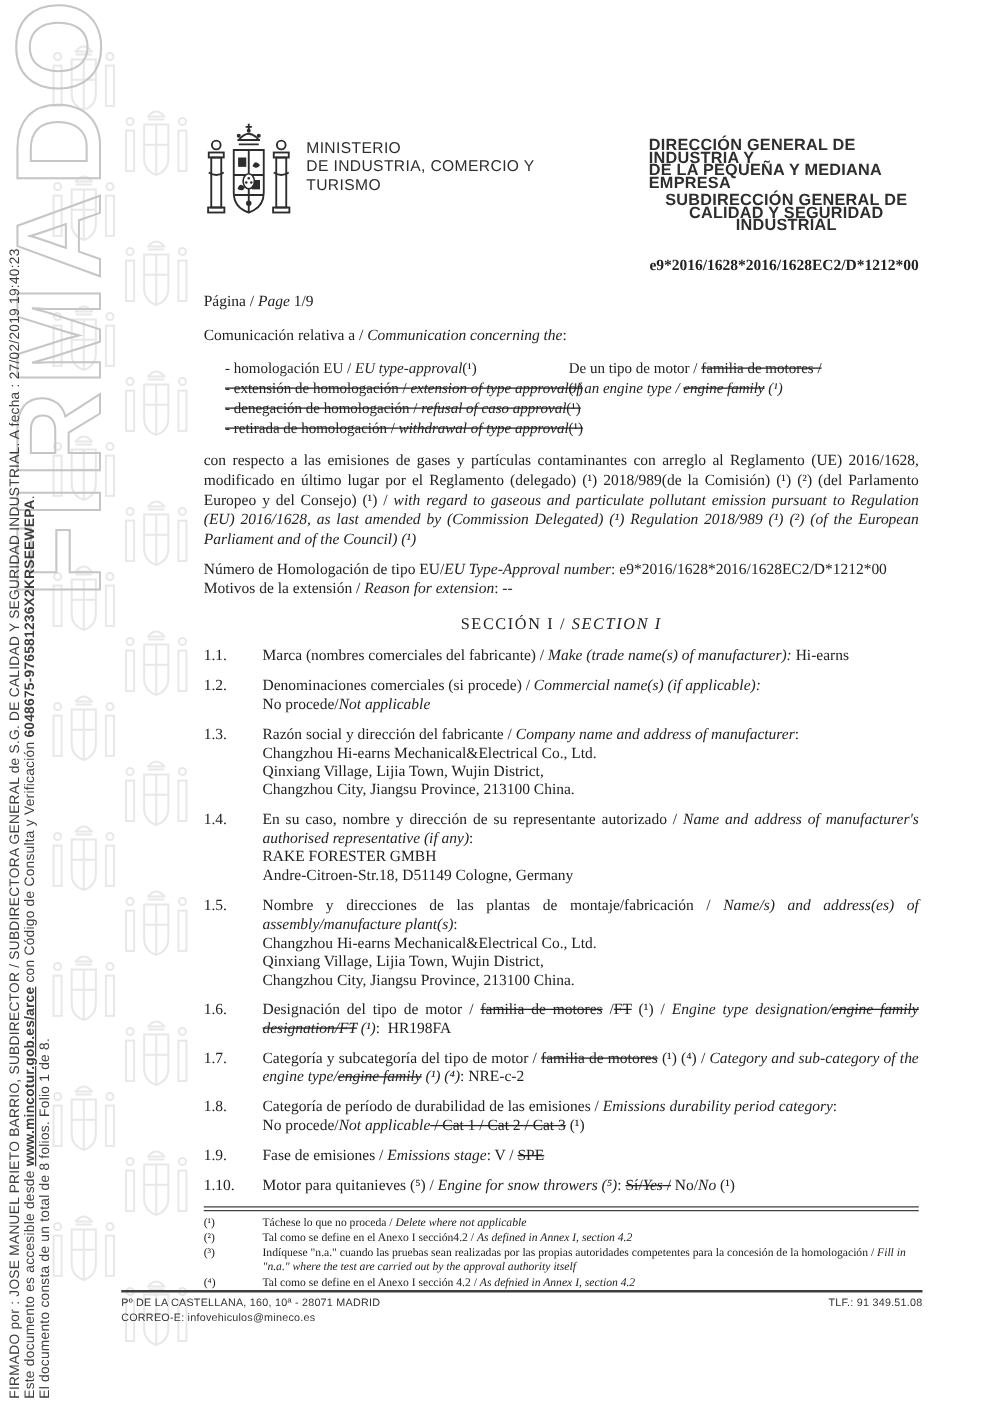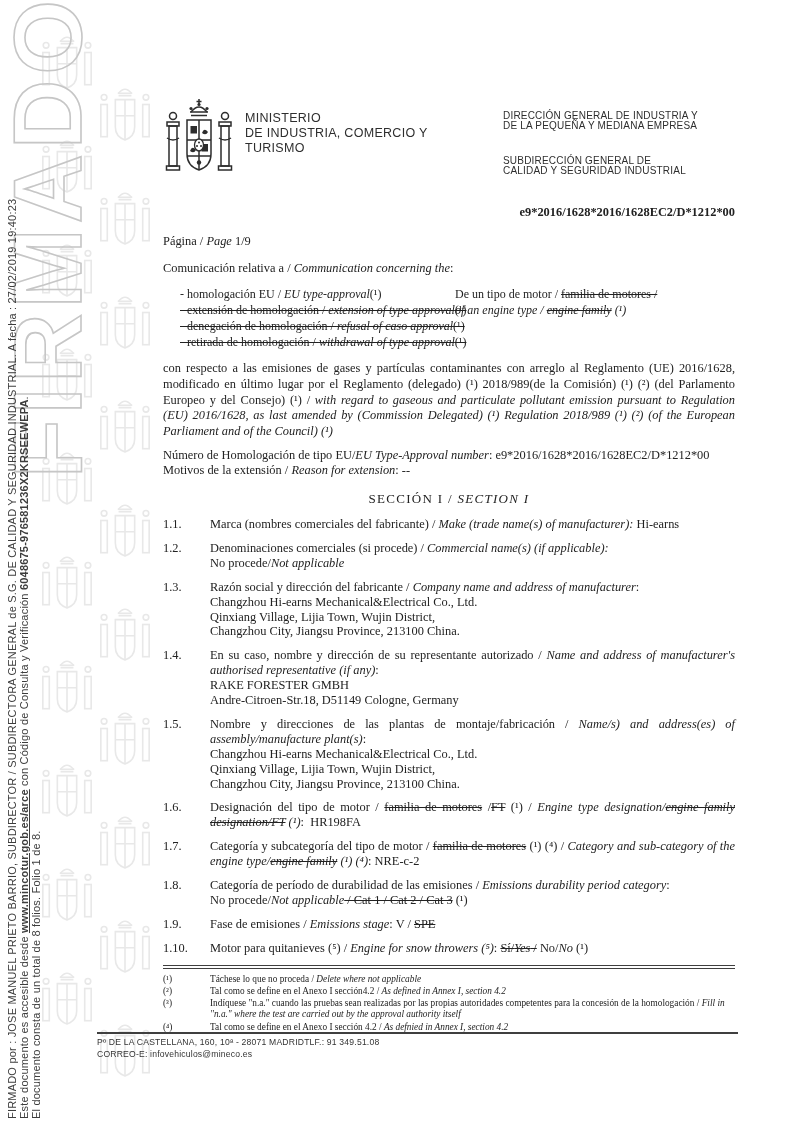--- a/index.html
+++ b/index.html
@@ -39,25 +39,25 @@
   .un{text-decoration:underline;}
 
   .header{position:relative;height:104px;}
   .logo{position:absolute;left:0;top:0;width:72px;height:98px;}
   .ministry{
     position:absolute;left:82px;top:16px;
     font-family:"Liberation Sans","DejaVu Sans",sans-serif;
     font-size:12.5px;line-height:15px;letter-spacing:0.3px;color:#2e2e2e;
   }
   .hdr-right{
-    position:absolute;left:340px;top:16px;width:220px;
+    position:absolute;left:356px;top:16px;width:220px;
     font-family:"Liberation Sans","DejaVu Sans",sans-serif;
-    font-size:10px;line-height:10px;letter-spacing:0.2px;color:#2e2e2e;
+    font-size:13px;line-height:10px;letter-spacing:0.2px;color:#2e2e2e;font-weight:bold;
   }
-  .hdr-right .grp2{margin-top:25px;}
+  .hdr-right .grp2{margin-top:4px;text-align:center;}
 
   .approval-no{ text-align:right;font-weight:bold;margin-top:6px;}
   .page-label{ text-align:left;margin-top:14px;}
   .intro{margin-top:12px;}
 
   .options{position:relative;margin-top:10px;height:66px;font-size:12px;}
   .opt-col{margin-left:17px;}
   .opt-row{white-space:nowrap;line-height:16px;}
   .engine-col{position:absolute;left:292px;top:0;width:282px;}
   .engine-row{white-space:nowrap;line-height:16px;}
@@ -77,21 +77,21 @@
   .fn{display:flex;margin-bottom:1px;}
   .fn .mark{flex:0 0 47px;}
   .fn .body{flex:1;}
 
   .footer{
     position:absolute;left:97px;top:1032px;width:641px;z-index:3;
     font-family:"Liberation Sans","DejaVu Sans",sans-serif;
     font-size:8.6px;line-height:12px;letter-spacing:0.2px;color:#333333;
   }
   .footer-rule{border-top:2px solid #3f3f3f;}
-  .footer-row1{display:flex;margin-top:2px;}
+  .footer-row1{display:flex;justify-content:space-between;margin-top:2px;}
 </style>
 </head>
 <body>
 
 <div class="page">
 
   <div class="crest-layer" id="crest-layer">
       <svg class="" width="58" height="78" viewBox="0 0 72 96" style="position: absolute; left: 38px; top: 28px;">
     <g stroke="#e8e8e8" fill="none" stroke-width="2">
       <path d="M28 16 Q36 6 44 16"></path>

